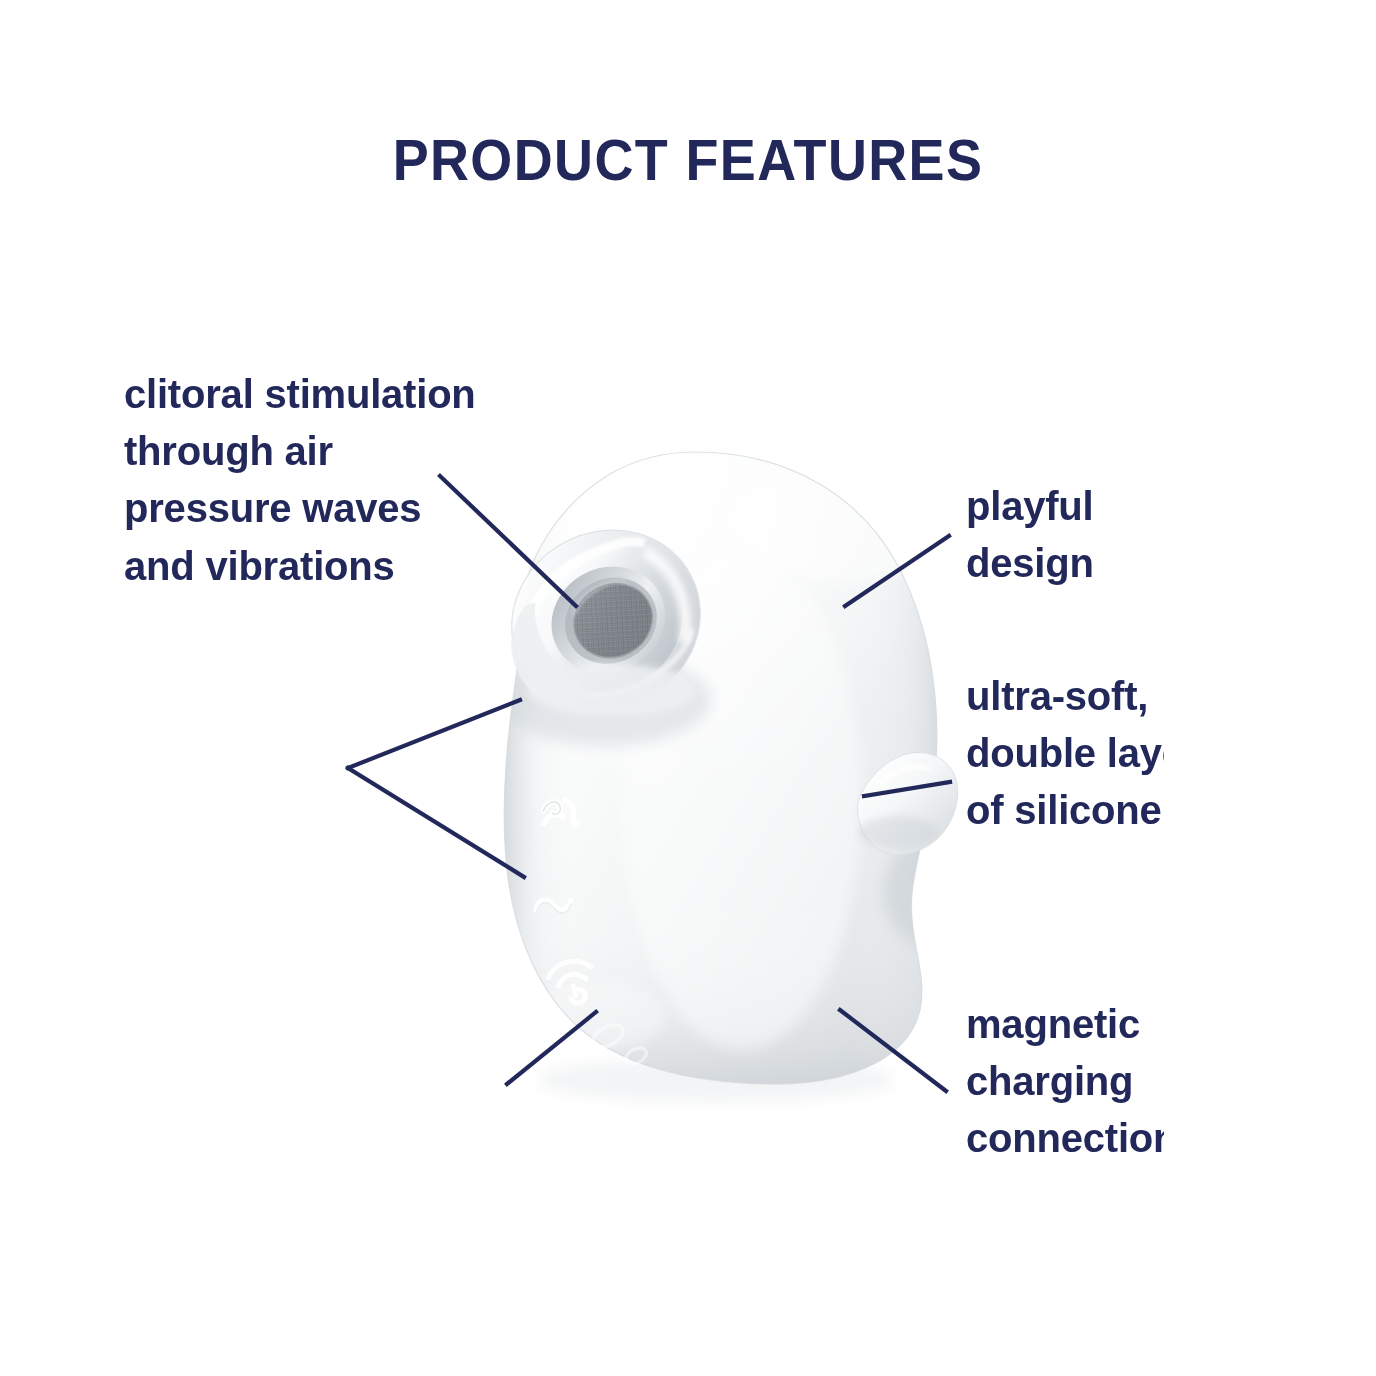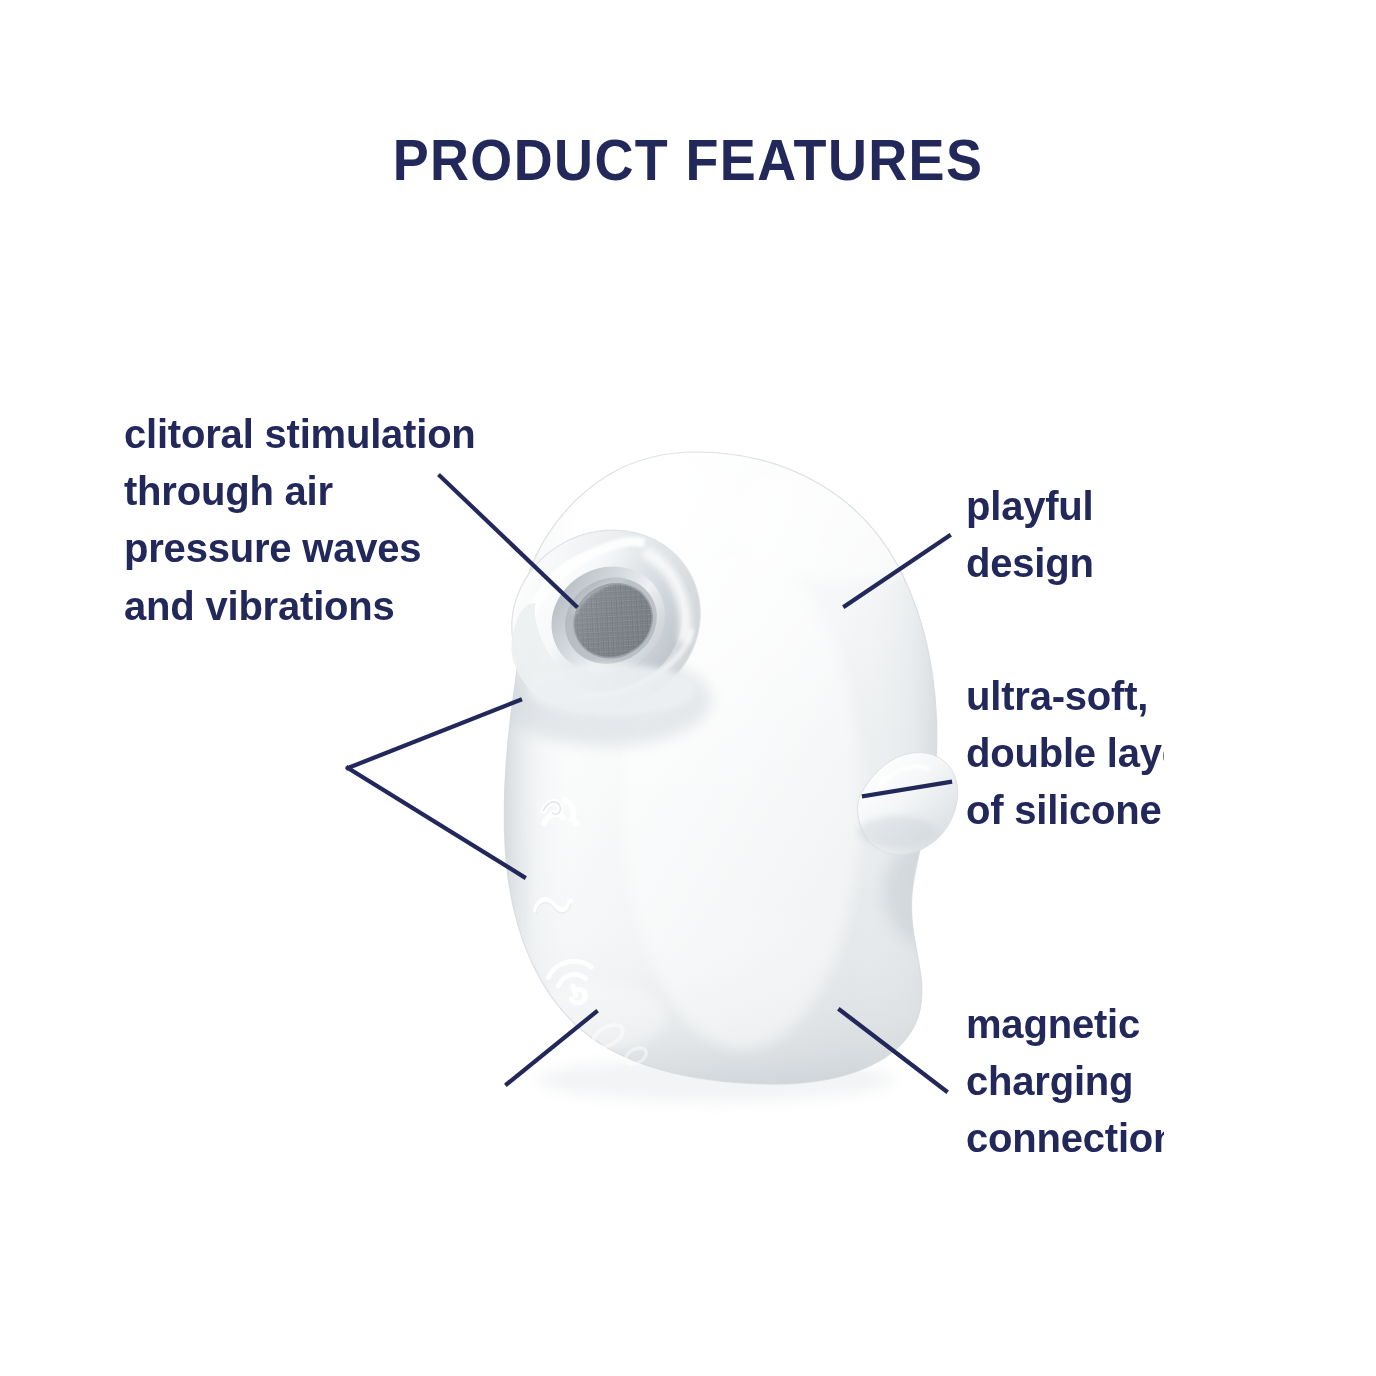--- a/index.html
+++ b/index.html
@@ -40,21 +40,21 @@
     font-family: "Liberation Sans", sans-serif;
     font-weight: 600;
     font-size: 40px;
     line-height: 1.43;
     letter-spacing: -0.2px;
     white-space: pre-line;
   }
   .callout.left  { text-align: left; }
   .callout.right { text-align: left; }
 
-  #callout-clitoral   { left: 124px; top: 366px;  width: 400px; margin-top: 40px; }
+  #callout-clitoral   { left: 124px; top: 366px;  width: 400px; }
   #callout-motors     { left: 124px; top: 666px;  width: 400px; }
   #callout-settings   { left: 124px; top: 944px;  width: 440px; }
   #callout-playful    { left: 966px; top: 478px;  width: 330px; }
   #callout-silicone   { left: 966px; top: 668px;  width: 340px; }
   #callout-magnetic   { left: 966px; top: 996px;  width: 340px; }
 
   
   #leader-lines, #product-svg {
     position: absolute;
     left: 0;

